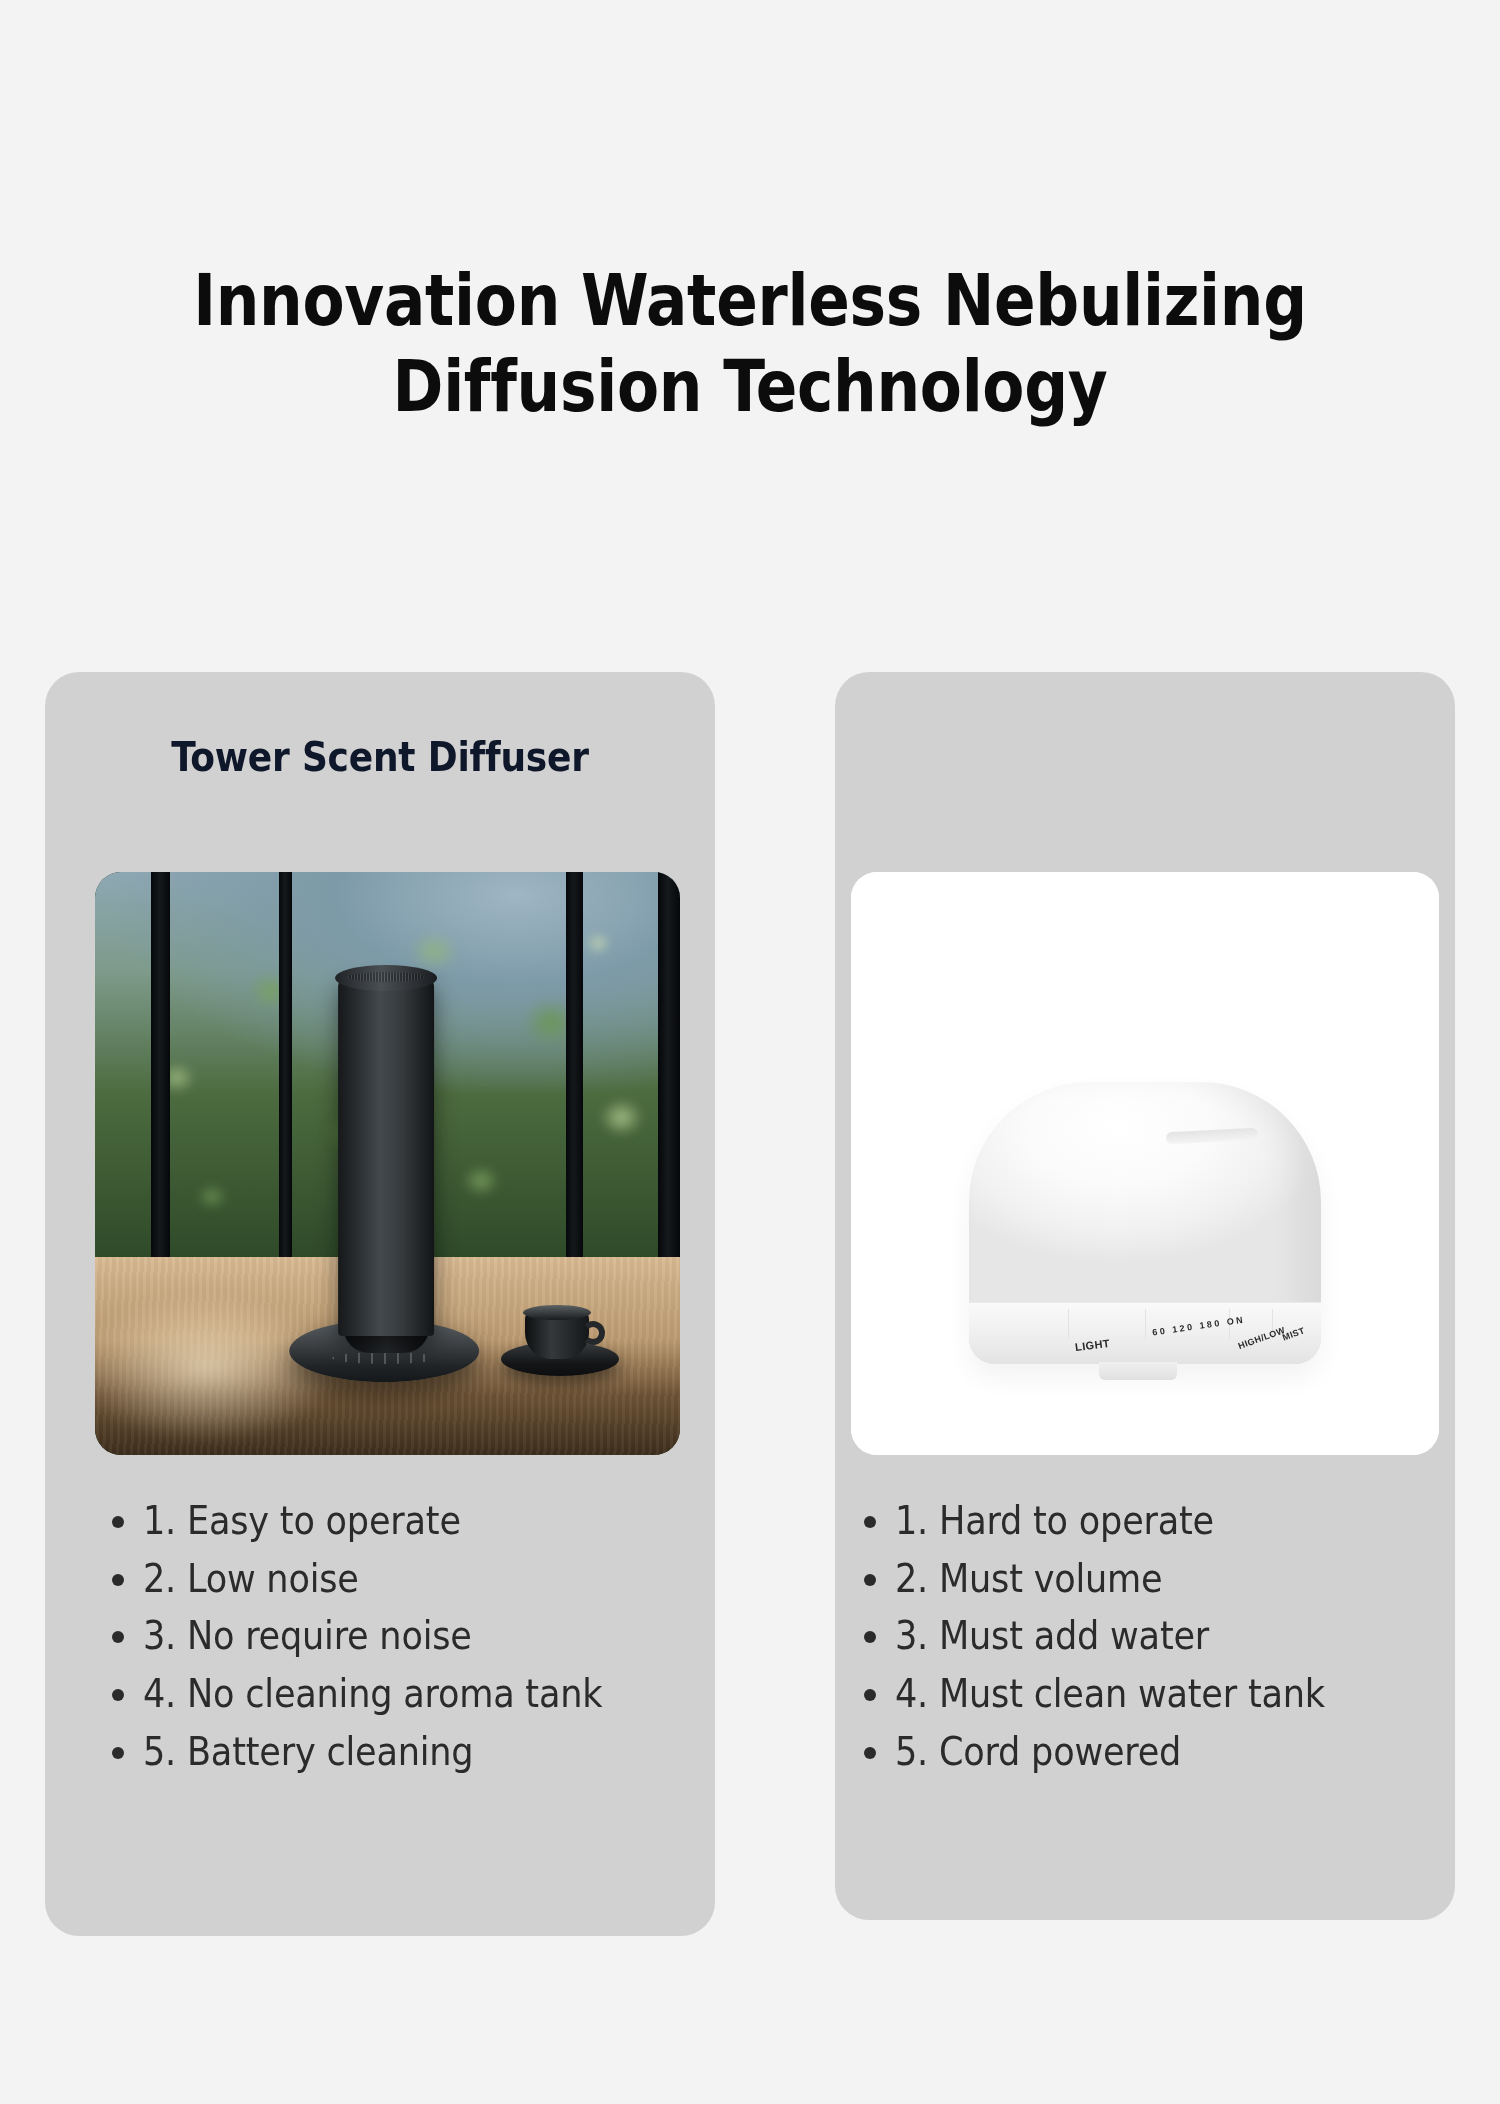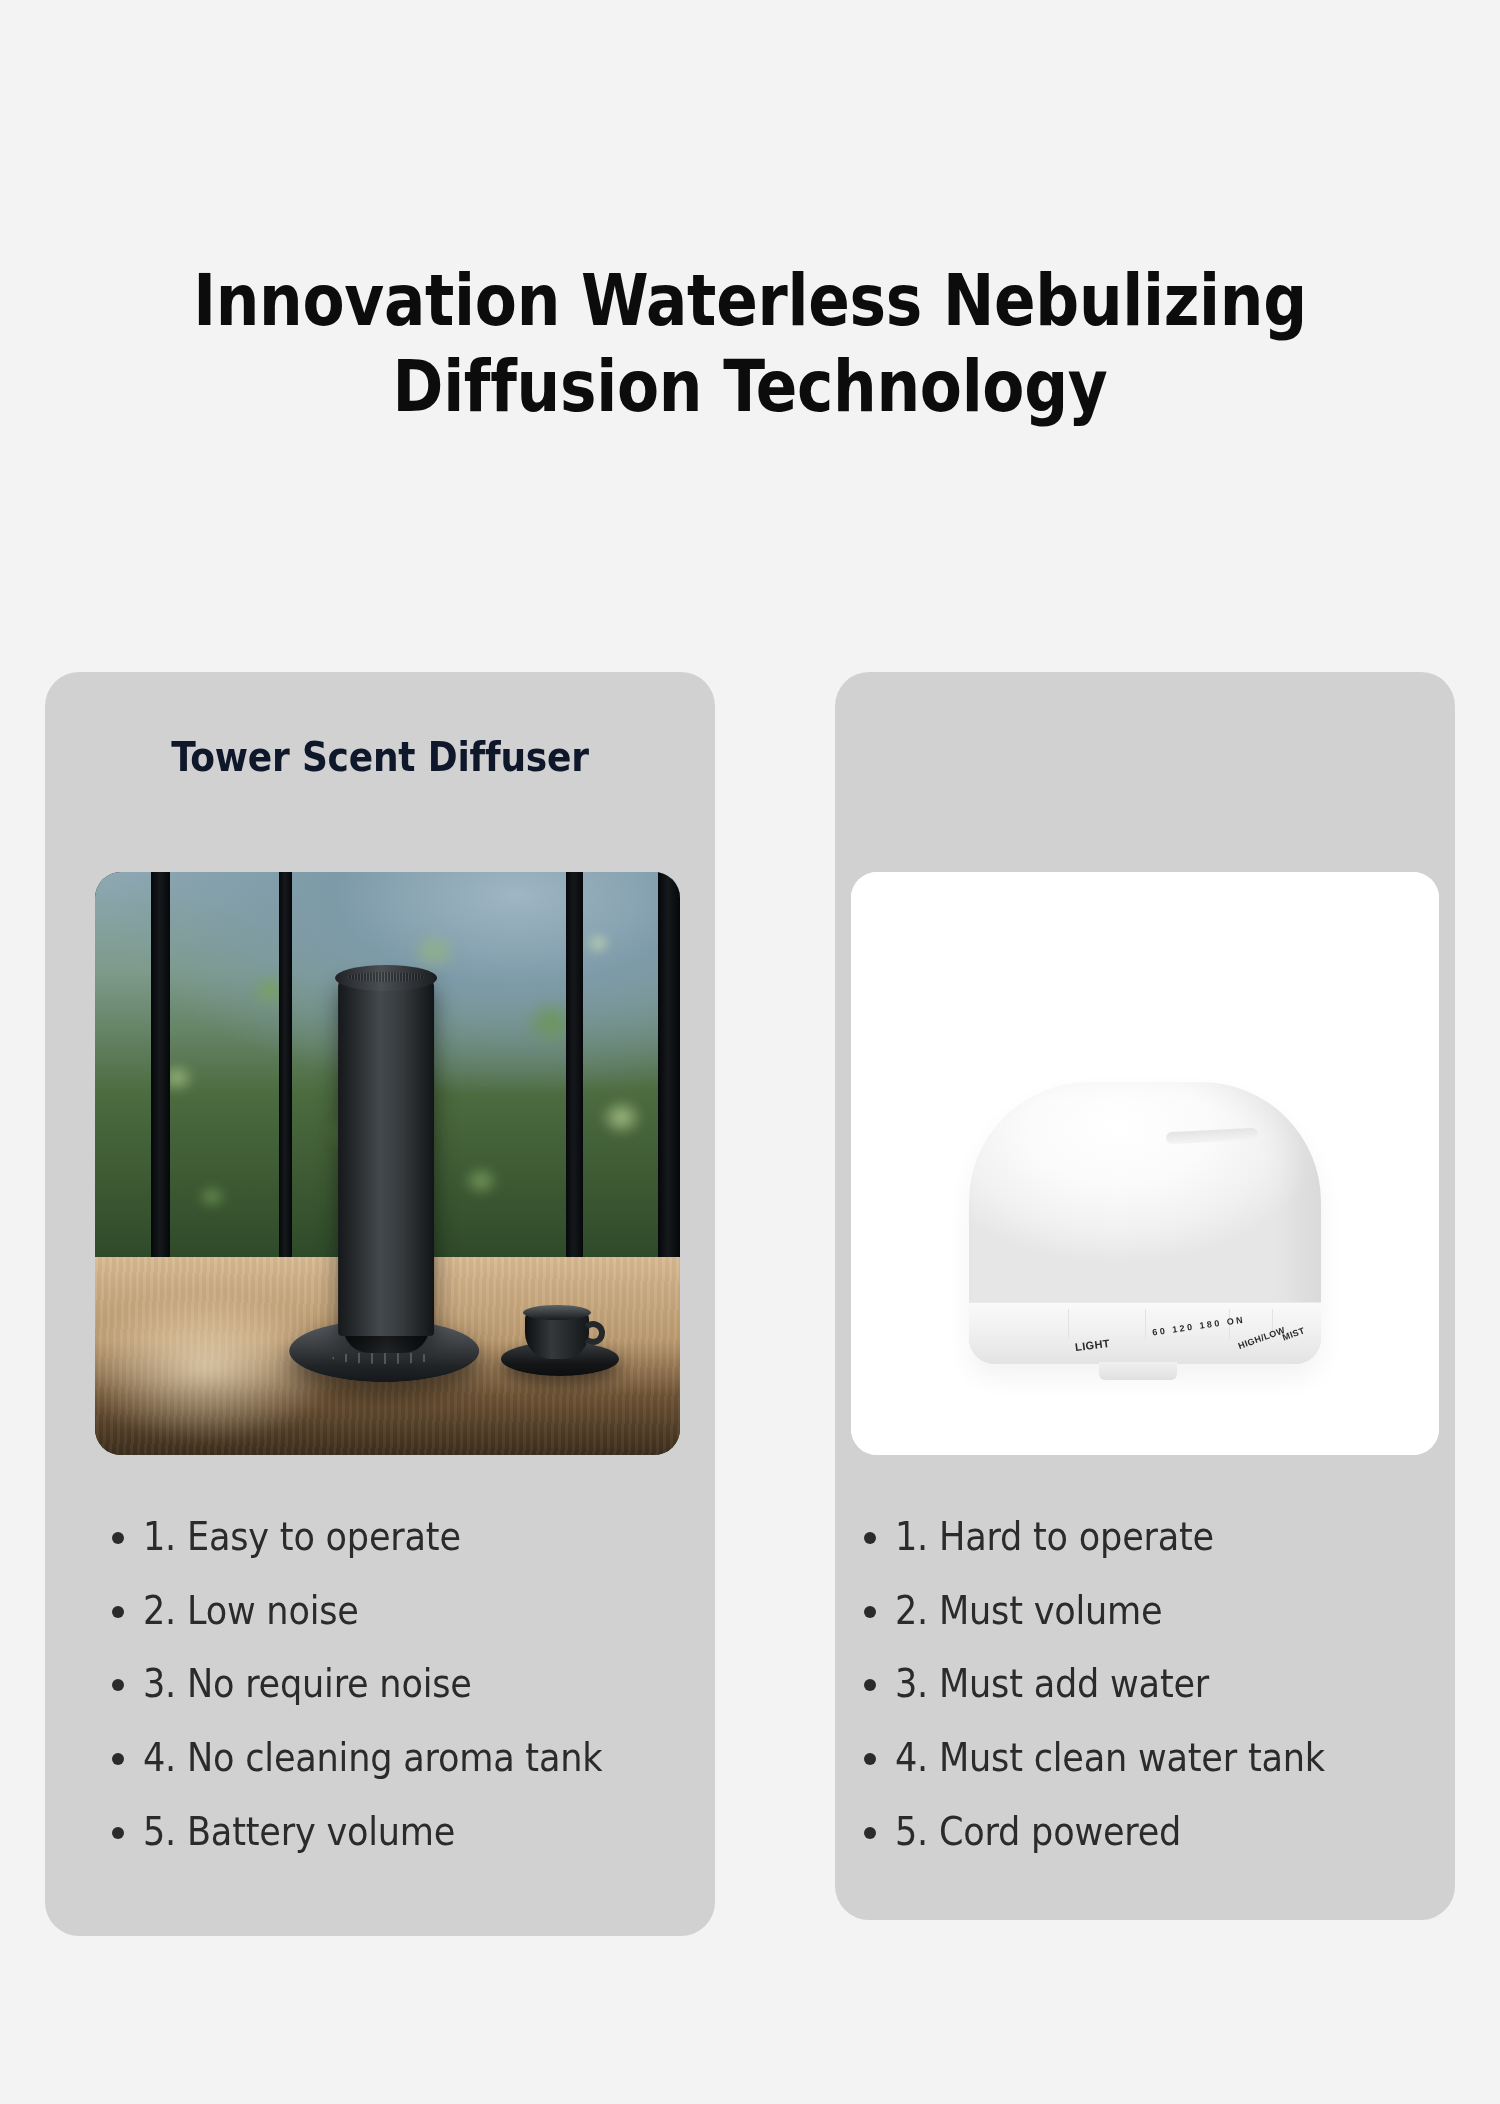--- a/index.html
+++ b/index.html
@@ -249,21 +249,21 @@
     position: absolute;
     font-family: "DejaVu Sans Condensed", "Liberation Sans Narrow", "Liberation Sans", sans-serif;
     font-weight: 300;
     font-size: 39px;
     line-height: 1.48;
     color: #2b2b2b;
     letter-spacing: -0.2px;
   }
   .card--left  .features { left: 98px; top: 820px; }
   .card--right .features { left: 60px; top: 820px; }
-  .feature-item { white-space: nowrap; margin-top: 16px; }
+  .feature-item { white-space: nowrap; }
   .feature-item .num { display: inline-block; min-width: 44px; }
 </style>
 </head>
 <body style="background: rgb(243, 243, 243);">
 
 <h1 class="page-title">
   <span class="tl">Innovation Waterless Nebulizing</span>
   <span class="tl">Diffusion Technology</span>
 </h1>
 
@@ -309,21 +309,21 @@
       <li class="feature-item">
         <span class="num">2.</span><span>Low noise</span>
       </li>
       <li class="feature-item">
         <span class="num">3.</span><span>No require noise</span>
       </li>
       <li class="feature-item">
         <span class="num">4.</span><span>No cleaning aroma tank</span>
       </li>
       <li class="feature-item">
-        <span class="num">5.</span><span>Battery volume</span>
+        <span class="num">5.</span><span>Battery cleaning</span>
       </li>
     </ul>
   </section>
 
   <section class="card card--right" style="background: rgb(209, 209, 209);">
 
 
     <div class="media media--white">
       <div class="wscene">
         <div class="dome">

